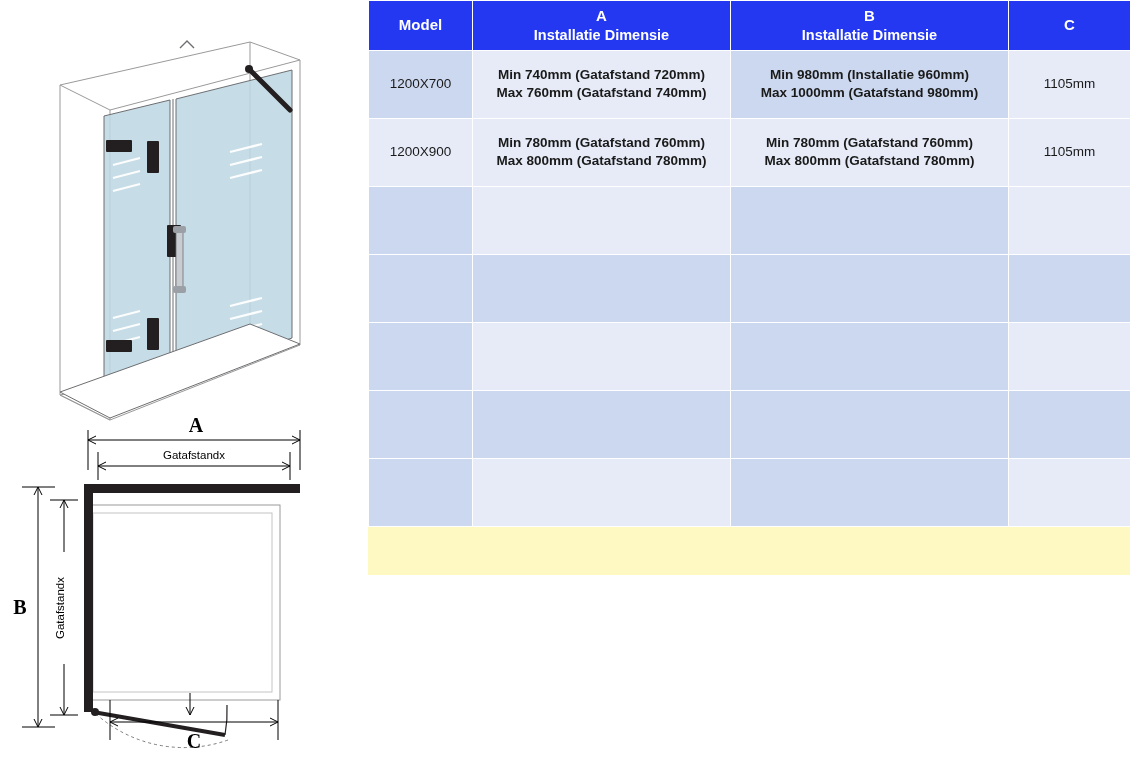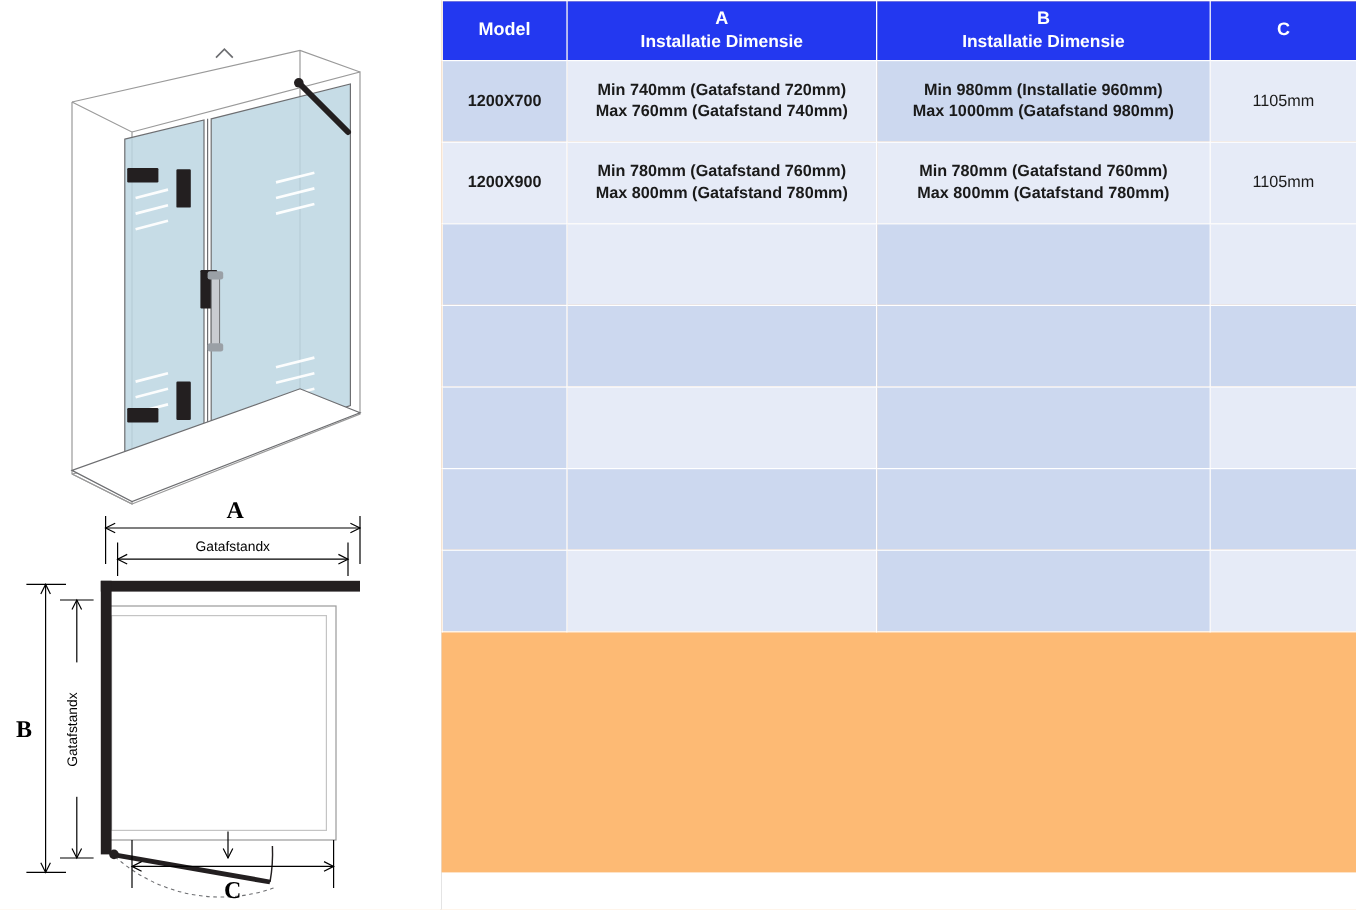--- a/index.html
+++ b/index.html
@@ -33,23 +33,23 @@
     box-sizing: border-box;
   }
   #diagram-svg {
     display: block;
   }
 
   
   #table-panel {
     position: relative;
     width: 762px;
-    height: 727px;
+    height: 575px;
     flex: 0 0 762px;
-    background: #fdba74;
+    background: #fef9c3;
   }
   table.spec {
     border-collapse: collapse;
     width: 762px;
     table-layout: fixed;
   }
   table.spec col.c-model { width: 104px; }
   table.spec col.c-a { width: 258px; }
   table.spec col.c-b { width: 278px; }
   table.spec col.c-c { width: 122px; }
@@ -78,21 +78,21 @@
     vertical-align: middle;
     line-height: 1.35;
     padding: 6px 6px;
     height: 68px;
     box-sizing: border-box;
   }
   tr.row-odd td { background: #e6ebf7; }
   tr.row-even td { background: #ccd8ef; }
   tr.row-odd td.shade-strong { background: #ccd8ef; }
 
-  td.cell-model { font-size: 13.5px; font-weight: bold; }
+  td.cell-model { font-size: 13.5px; }
   td.cell-c { font-size: 13.5px; margin-left: 26px; }
   .line { display: block; white-space: nowrap; font-weight: bold; }
 
   tr.empty td { height: 68px; }
 
   
 </style>
 </head>
 <body>
 

